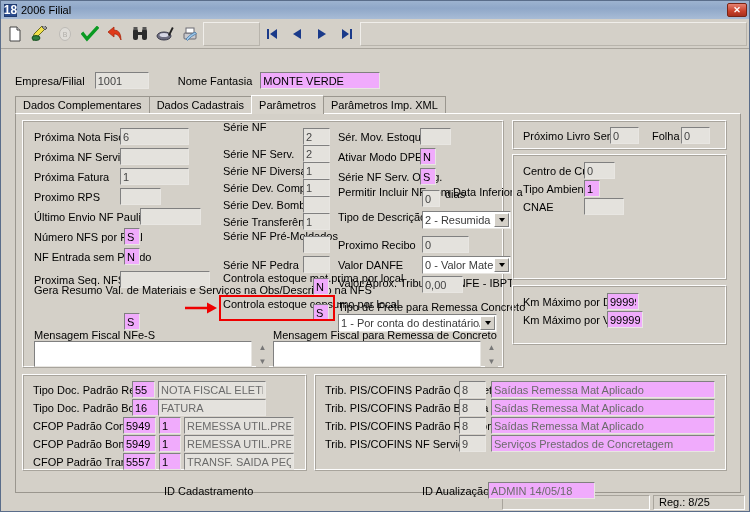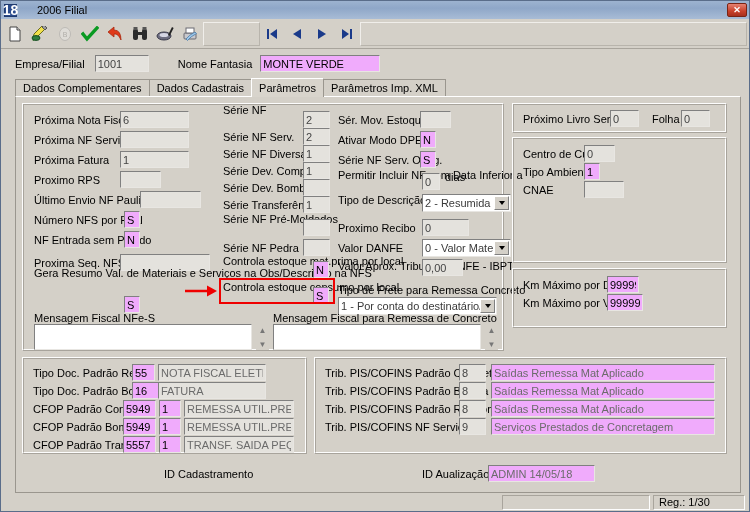--- a/index.html
+++ b/index.html
@@ -27,23 +27,23 @@
     height: 18px;
     background: linear-gradient(to bottom,#9db3d0 0%, #8fa7c8 40%, #a8bcd6 100%);
     display: flex; align-items: center;
     padding: 0 2px 0 3px;
     flex: none;
   }
   .titlebar .tb-icon {
     width: 13px; height: 13px;
     background: #2a4b8d;
     color: #fff;
-    font-size: 14px;
+    font-size: 12px;
     display: flex; align-items: center; justify-content: center;
-    margin-right: 20px;
+    margin-right: 4px;
     border: 1px solid #203a6e;
     box-sizing: border-box;
     font-weight: bold;
   }
   .titlebar .tb-title {
     font-size: 11px;
     font-weight: normal;
     color: #000;
     flex: 1;
     white-space: nowrap;
@@ -81,20 +81,21 @@
   .tbfill {
     height: 24px; border: 1px solid #b8b4ac;
     border-top-color: #f0eeea; border-left-color: #f0eeea;
     background: #d4d0c8; box-sizing: border-box;
   }
   
   .formtop {
     padding: 6px 0 0 14px;
     display: flex; align-items: center;
     flex: none;
+    margin-top: 17px;
   }
   .lbl { font-size: 11px; white-space: nowrap; }
   .inp {
     border: 1px solid #808080;
     border-right-color: #e8e6e2; border-bottom-color: #e8e6e2;
     background: #f0abfc;
     font-family: "Liberation Sans", sans-serif;
     font-size: 11px;
     padding: 1px 2px;
     box-sizing: border-box;
@@ -541,15 +542,15 @@
       <input class="inp grayTxt" style="position: absolute; left: 176px; top: 60px; width: 224px;" readonly="" value="Serviços Prestados de Concretagem">
     </div>
 
     <div class="fld lbl" style="left:148px; top:371px;">ID Cadastramento</div>
     <div class="fld lbl" style="left:406px; top:371px;">ID Aualização</div>
     <input class="inp grayTxt" style="position: absolute; left: 472px; top: 368px; width: 107px;" readonly="" value="ADMIN 14/05/18">
   </div>
 
   <div class="statusbar">
     <div class="stpanel blank"></div>
-    <div class="stpanel reg">Reg.: 1/30</div>
+    <div class="stpanel reg">Reg.: 8/25</div>
   </div>
 </div>
 
 </body></html>

